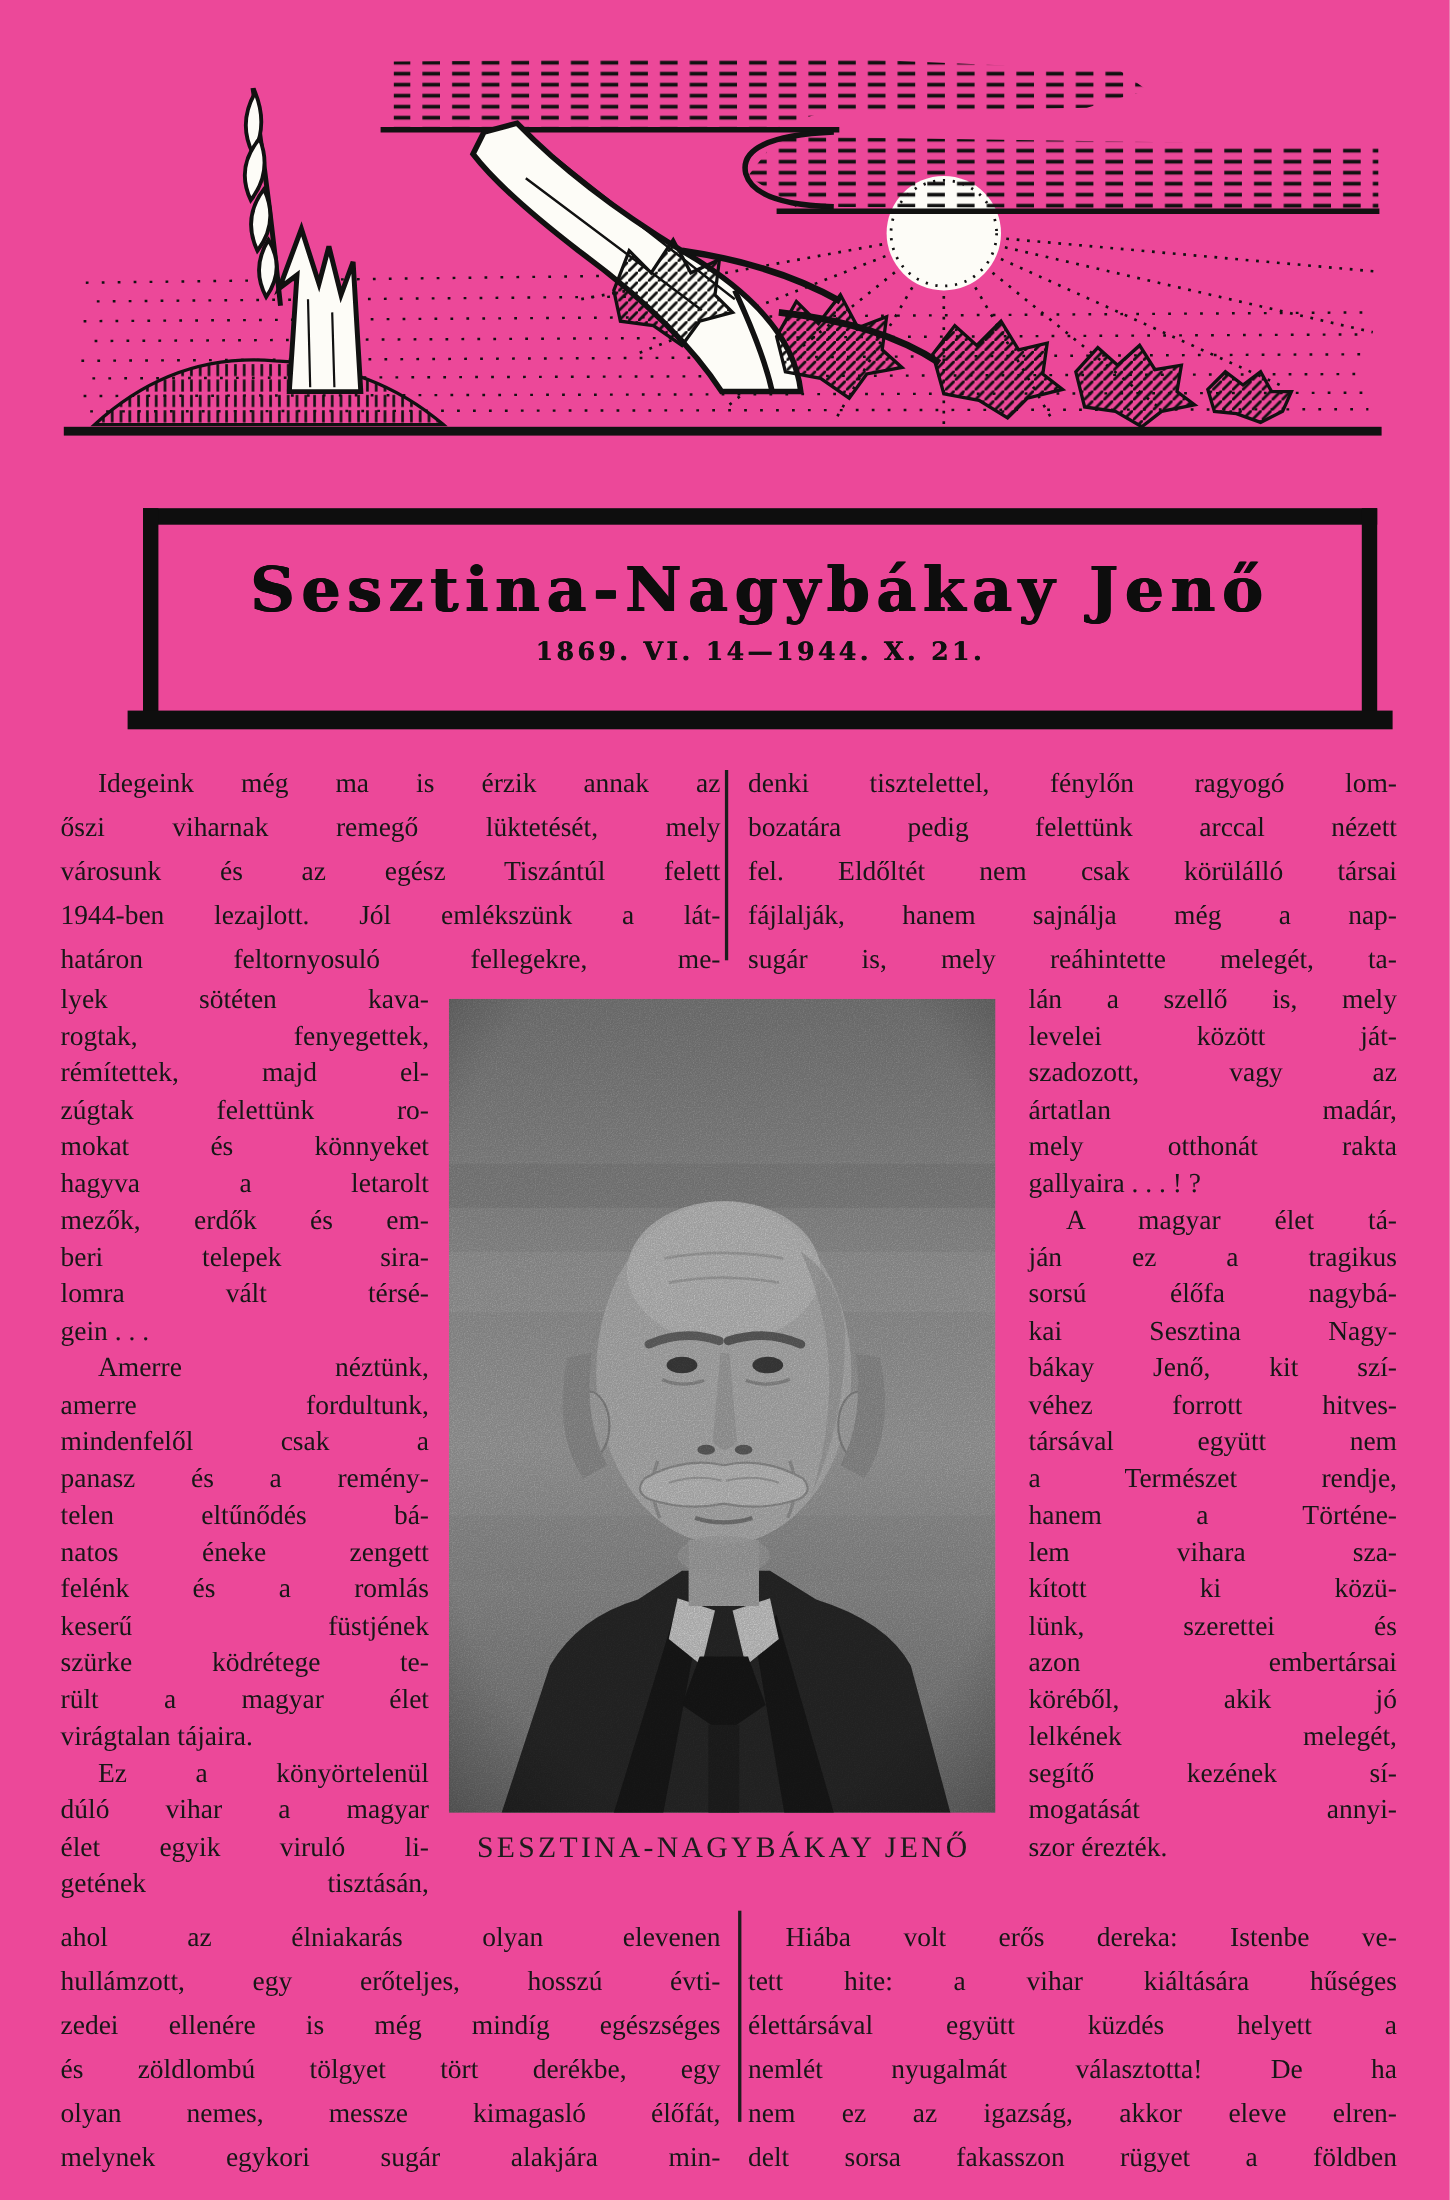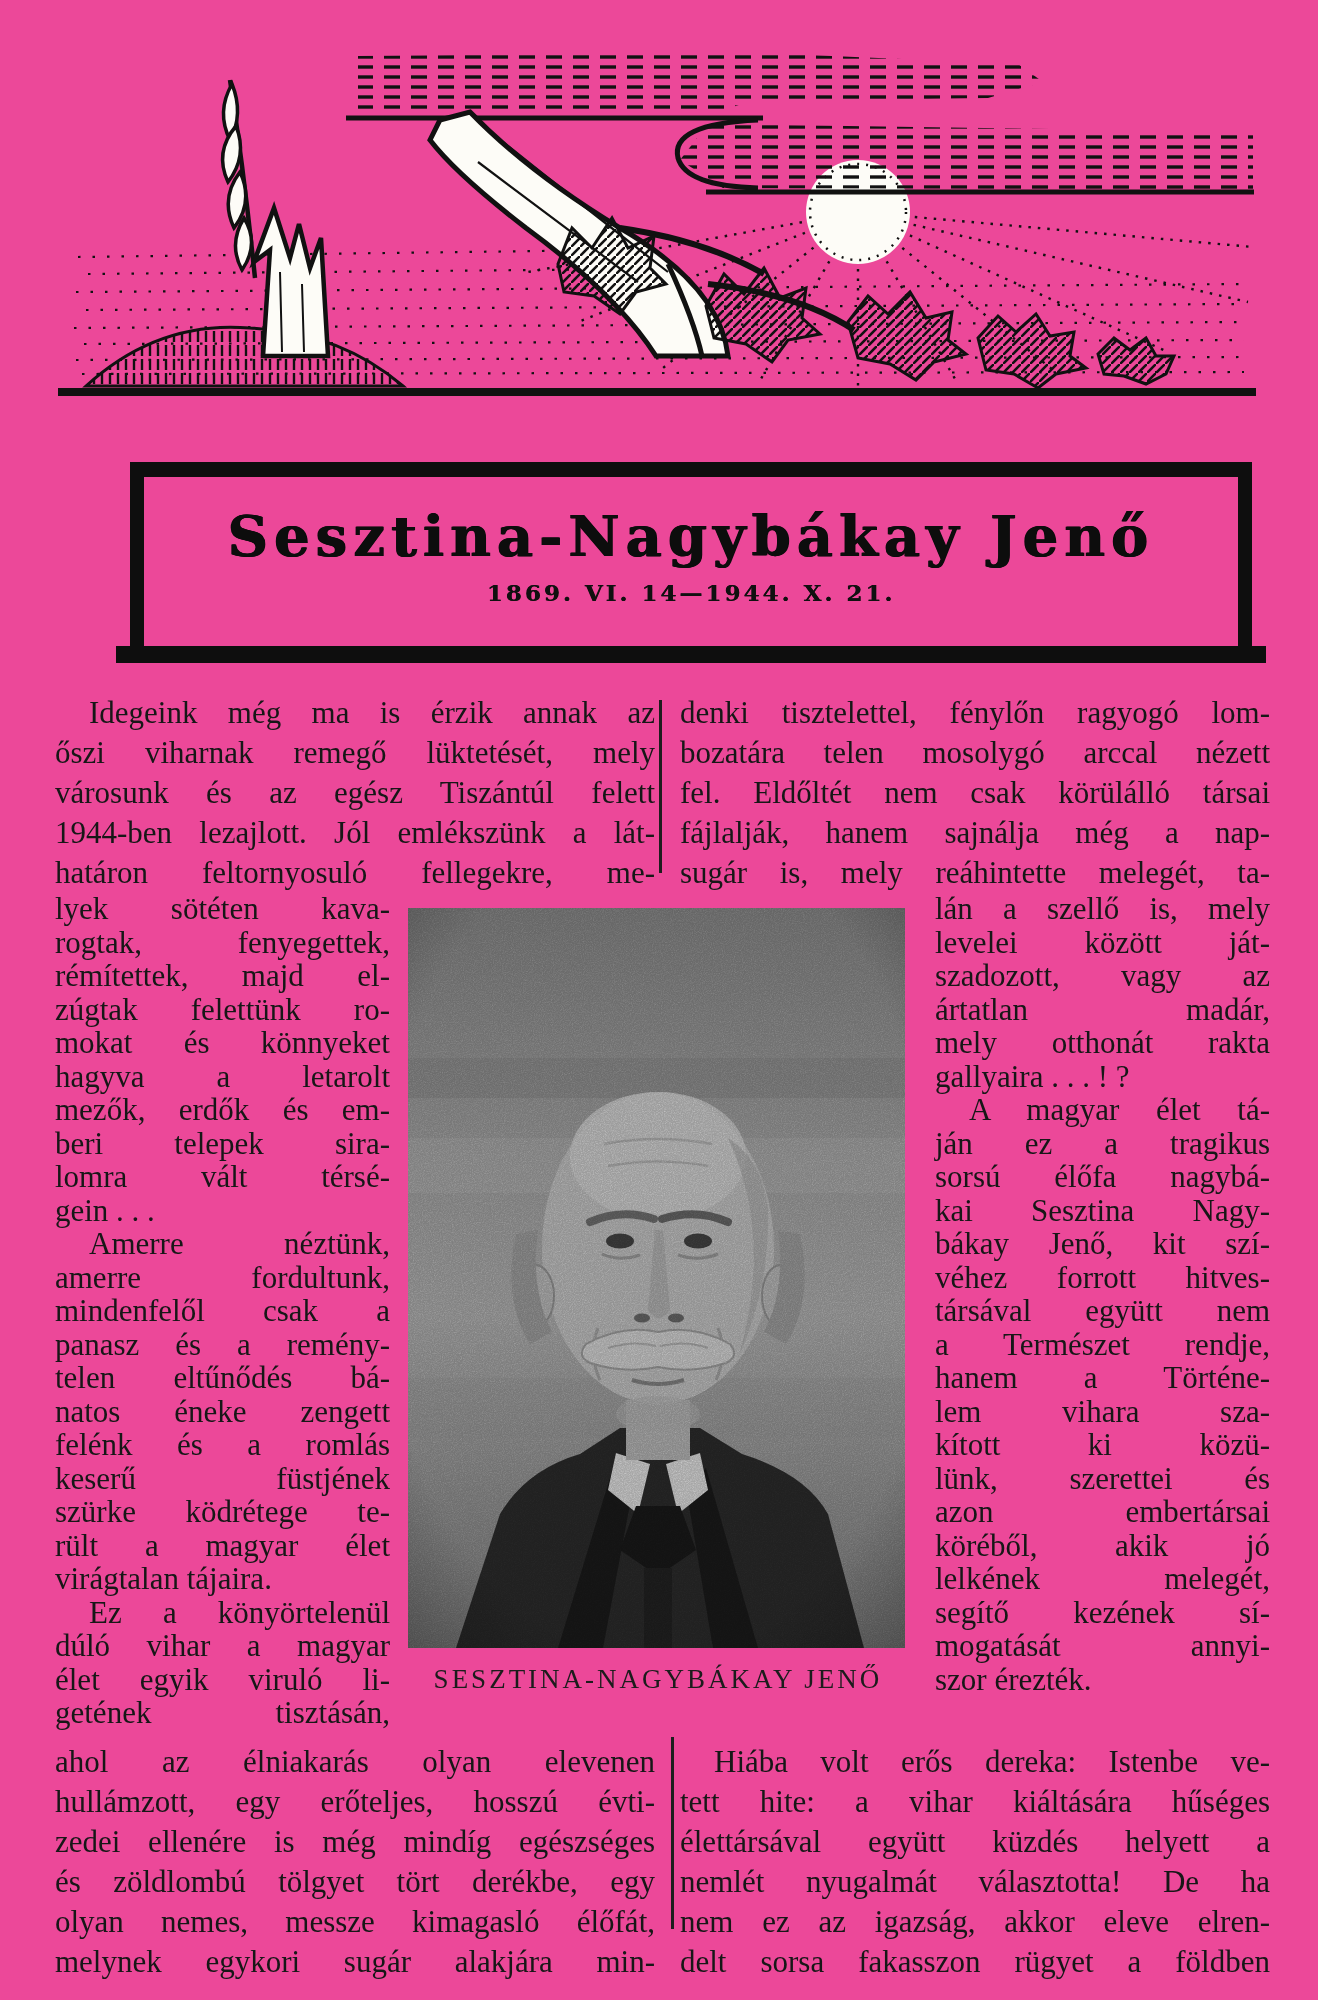--- a/index.html
+++ b/index.html
@@ -24,21 +24,21 @@
     font-weight:bold;font-size:56px;letter-spacing:6px;color:#0d0d0d;
     text-shadow:0.6px 0 #0d0d0d,-0.6px 0 #0d0d0d;
     white-space:nowrap;
   }
   .mem-dates{
     margin-top:10px;font-family:"DejaVu Serif","Liberation Serif",serif;
     font-weight:bold;font-size:23px;letter-spacing:3px;color:#101010;
     text-shadow:0.4px 0 #101010;
   }
   
-  .tblock{position:absolute;font-size:31px;color:#171717;}
+  .tblock{position:absolute;font-size:25px;color:#171717;}
   .wide{line-height:40px;}
   .narrow{line-height:33.5px;}
   .tline{text-align:justify;text-align-last:justify;white-space:normal;}
   .tline.endline{text-align-last:left;}
   .tline.indent{text-indent:34px;}
   .blk-left-top   {left:55px;  top:693px; width:600px;}
   .blk-left-narrow{left:55px;  top:892px; width:335px;}
   .blk-left-bottom{left:55px;  top:1742px;width:600px;}
   .blk-right-top  {left:680px; top:693px; width:590px;}
   .blk-right-narrow{left:935px;top:892px; width:335px;}
@@ -180,21 +180,21 @@
   <div class="tblock wide blk-left-bottom">
       <div class="tline">ahol az élniakarás olyan elevenen</div>
       <div class="tline">hullámzott, egy erőteljes, hosszú évti-</div>
       <div class="tline">zedei ellenére is még mindíg egészséges</div>
       <div class="tline">és zöldlombú tölgyet tört derékbe, egy</div>
       <div class="tline">olyan nemes, messze kimagasló élőfát,</div>
       <div class="tline">melynek egykori sugár alakjára min-</div>
     </div>
   <div class="tblock wide blk-right-top">
       <div class="tline">denki tisztelettel, fénylőn ragyogó lom-</div>
-      <div class="tline">bozatára telen mosolygó arccal nézett</div>
+      <div class="tline">bozatára pedig felettünk arccal nézett</div>
       <div class="tline">fel. Eldőltét nem csak körülálló társai</div>
       <div class="tline">fájlalják, hanem sajnálja még a nap-</div>
       <div class="tline">sugár is, mely reáhintette melegét, ta-</div>
     </div>
   <div class="tblock narrow blk-right-narrow">
       <div class="tline">lán a szellő is, mely</div>
       <div class="tline">levelei között ját-</div>
       <div class="tline">szadozott, vagy az</div>
       <div class="tline">ártatlan madár,</div>
       <div class="tline">mely otthonát rakta</div>

